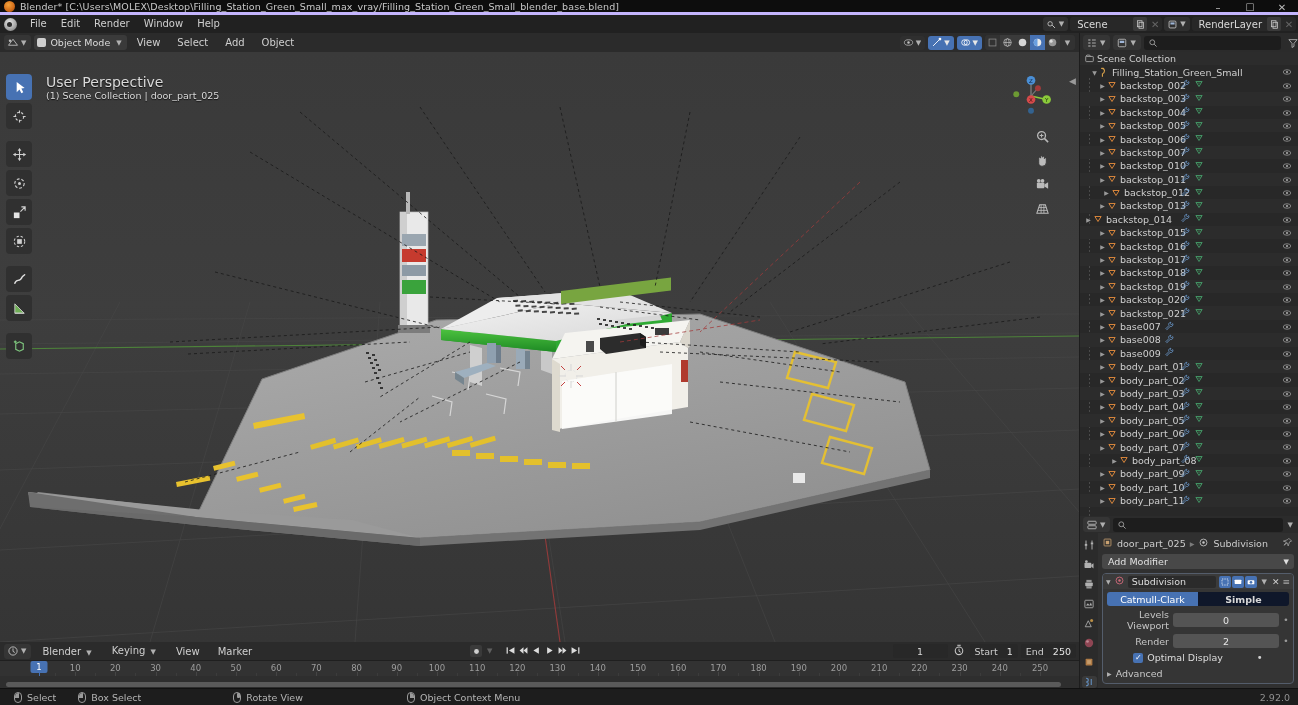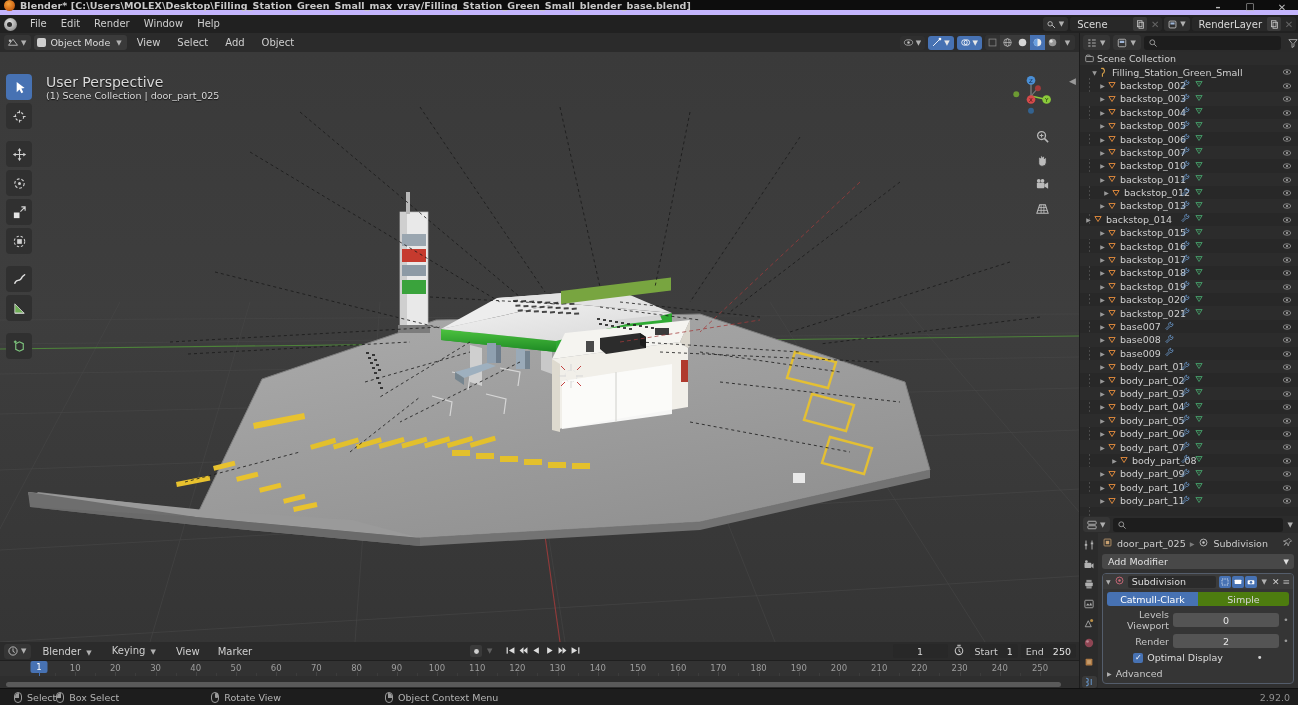--- a/index.html
+++ b/index.html
@@ -2,21 +2,21 @@
 <html><head>
 <meta charset="utf-8">
 <style>
   * { box-sizing: border-box; margin:0; padding:0; }
   html,body { width:1298px; height:705px; overflow:hidden; background:#1d1d1d;
     font-family:"DejaVu Sans","Liberation Sans",sans-serif; }
   body { font-size:10px; color:#d3d3d3; -webkit-font-smoothing:antialiased; }
 
   
   #titlebar { height:15px; background:#0d0d0d; display:flex; align-items:center;
-    border-bottom:5px solid #c4b5fd; position:relative;font-weight:bold; }
+    border-bottom:3px solid #c4b5fd; position:relative; }
   #titlebar .blender-logo { width:11px; height:11px; margin:0 5px 0 4px; flex:none;
     border-radius:50%; background:radial-gradient(circle at 40% 35%,#f5a33c,#d06a18 60%,#8b4208); }
   #titlebar .t-text { font-size:9.5px; color:#c8c8c8; white-space:nowrap; letter-spacing:.1px; }
   #winbtns { position:absolute; right:0; top:0; height:15px; display:flex; }
   #winbtns div { width:32px; height:15px; display:flex; align-items:center; justify-content:center;
     font-size:10px; color:#bdbdbd; }
 
   
   #topbar { height:18px; background:#212121; display:flex; align-items:center; position:relative;
     padding-left:4px; }
@@ -149,21 +149,21 @@
   .modhead { height:15px; display:flex; align-items:center; gap:3px; padding:0 3px; background:#3b3b3b; }
   .modhead .nm { background:#2b2b2b; border-radius:2px; flex:1; height:12px; line-height:12px;
     padding-left:4px; font-size:9.5px; color:#dcdcdc; }
   .modtoggles { display:flex; gap:1px; }
   .mt { width:12px; height:12px; border-radius:2px; background:#4772b3; display:flex;
     align-items:center; justify-content:center; }
   .modbody { padding:3px 4px 4px; }
   .segctl { display:flex; height:14px; border-radius:3px; overflow:hidden; }
   .segctl div { flex:1; display:flex; align-items:center; justify-content:center; font-size:9.5px; }
   .segctl .on { background:#4772b3; color:#fff; }
-  .segctl .off { background:#4d7c0f; color:#d8d8d8; }
+  .segctl .off { background:#0f172a; color:#d8d8d8;font-weight:bold; }
   .prow { display:flex; align-items:center; margin-top:3px; gap:4px; }
   .prow .lab { width:62px; text-align:right; font-size:9.5px; color:#c6c6c6; }
   .prow .val { flex:1; height:14px; background:#545454; border-radius:3px; display:flex;
     align-items:center; justify-content:center; font-size:9.5px; color:#e6e6e6; }
   .prow .dot { width:6px; text-align:center; font-size:9px; color:#9a9a9a; }
   .cbrow { display:flex; align-items:center; justify-content:center; margin-top:4px; gap:4px; }
   .cb { width:10px; height:10px; border-radius:2px; background:#4772b3; display:flex;
     align-items:center; justify-content:center; color:#fff; font-size:8px; }
   .advrow { display:flex; align-items:center; gap:4px; margin-top:5px; font-size:9.5px; color:#c8c8c8; }
   .tri { font-size:6px; color:#b0b0b0; }
@@ -1741,21 +1741,21 @@
       </div>
     </div>
   </div>
 </div>
 
 <div id="statusbar">
   <div class="status-item" style="margin-left:14px;">
     <span class="mouse-ico"></span>
     <span>Select</span>
   </div>
-  <div class="status-item" style="">
+  <div class="status-item" style="margin-left:22px;">
     <span class="mouse-ico"></span>
     <span>Box Select</span>
   </div>
   <div class="status-item" style="margin-left:92px;">
     <span class="mouse-ico mid"></span>
     <span>Rotate View</span>
   </div>
   <div class="status-item" style="margin-left:104px;">
     <span class="mouse-ico right"></span>
     <span>Object Context Menu</span>

